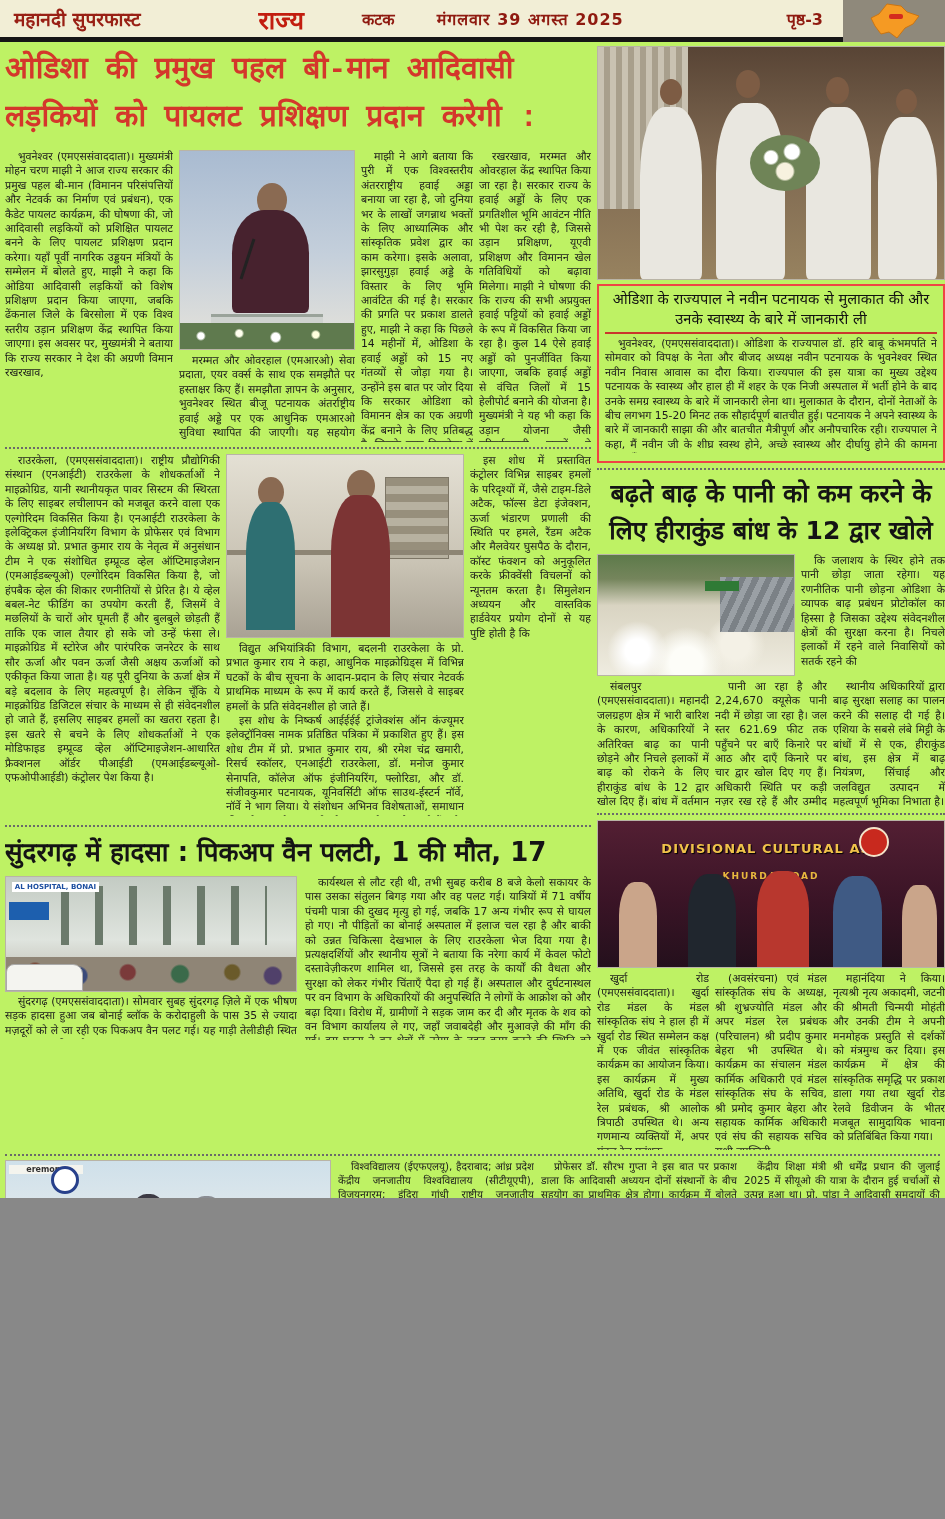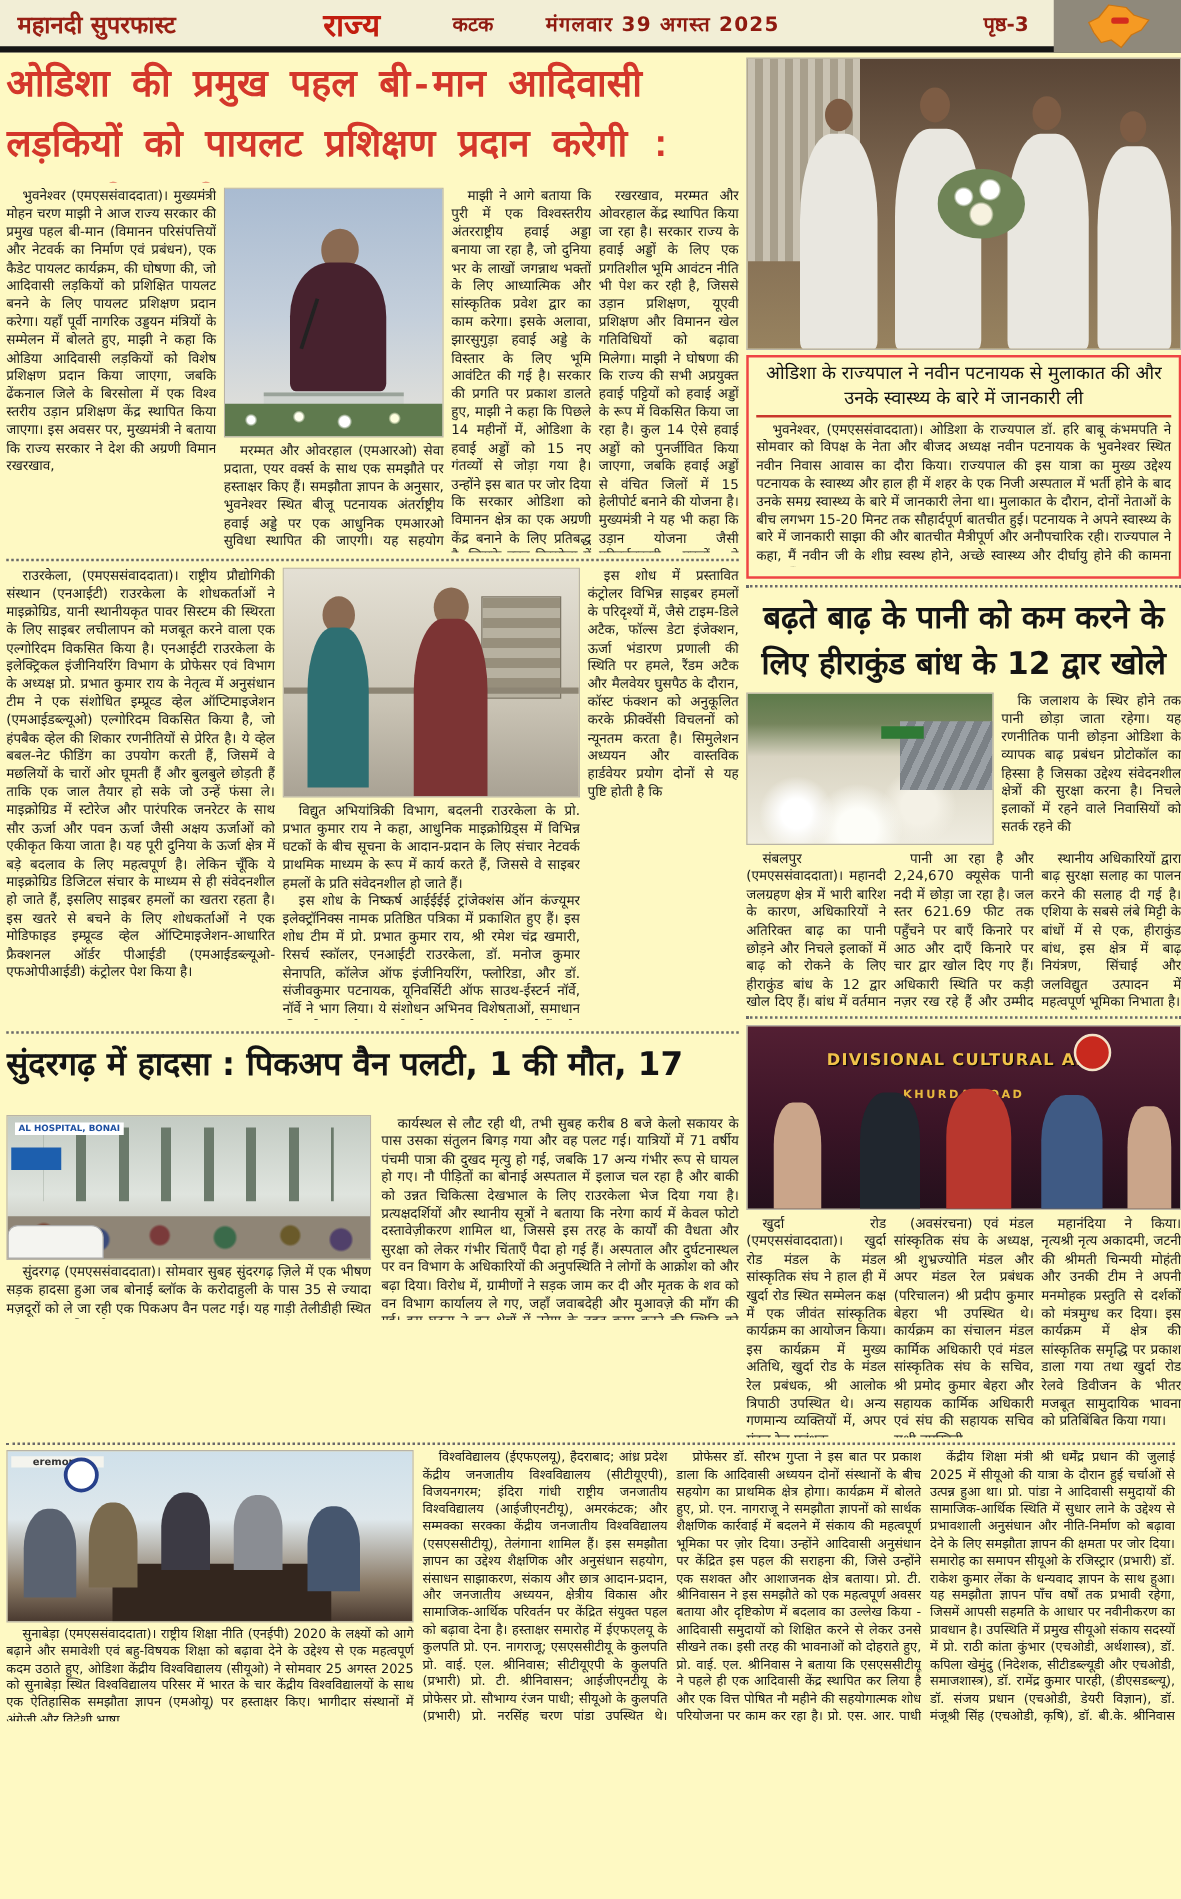--- a/index.html
+++ b/index.html
@@ -1,16 +1,16 @@
 <!DOCTYPE html>
 <html><head>
 <meta charset="utf-8">
 <style>
   html,body{margin:0;padding:0;background:#888;}
-  .page{position:relative;width:945px;height:1519px;overflow:hidden;background:#fef9c3;margin:0 auto;
+  .page{position:relative;width:945px;height:1198px;overflow:hidden;background:#bef264;margin:0 auto;
         font-family:"DejaVu Sans","Liberation Sans",sans-serif;color:#1a1a1a;}
   
   .masthead{position:relative;height:37px;background:#f2eed6;border-bottom:5px solid #161616;
             display:flex;align-items:center;color:#8f1a10;font-weight:700;}
   .mh-name{font-size:19px;margin-left:14px;color:#992015;}
   .mh-section{font-size:25px;margin-left:118px;color:#c21d0f;}
   .mh-city{font-size:16px;margin-left:58px;}
   .mh-date{font-size:16px;margin-left:42px;letter-spacing:1px;}
   .mh-page{font-size:16px;margin-left:auto;margin-right:122px;}
   .mh-map{position:absolute;right:0;top:0;width:102px;height:42px;background:#8f897b;z-index:5;
@@ -73,21 +73,21 @@
   .khur-h{font-size:26px;line-height:36px;text-align:center;height:75px;overflow:hidden;}
   .photo-khur{height:146px;background:linear-gradient(180deg,#531f33 0%,#3a1426 55%,#24101c 100%);}
   .pk-banner{position:absolute;left:0;top:14%;width:100%;text-align:center;color:#f0c24a;font-weight:700;
              font-size:13px;letter-spacing:1px;text-shadow:1px 1px 1px #000;}
   .pk-banner2{position:absolute;left:0;top:34%;width:100%;text-align:center;color:#e8b93e;font-weight:700;font-size:9px;letter-spacing:2px;}
   .pk-logo{position:absolute;right:16%;top:4%;width:26px;height:26px;border-radius:50%;background:#c8291e;border:2px solid #f3e3c8;}
   .pk-fig{position:absolute;bottom:0;border-radius:40% 40% 0 0;}
   .khur-cols{display:grid;grid-template-columns:1fr 1fr 1fr;gap:6px;height:178px;margin-top:4px;}
   
   .sund-h{font-size:26px;line-height:40px;height:44px;overflow:hidden;}
-  .sund-body{display:grid;grid-template-columns:292px 1fr;gap:8px;height:164px;margin-top:16px;}
+  .sund-body{display:grid;grid-template-columns:292px 1fr;gap:8px;height:164px;margin-top:0;}
   .photo-sund{height:114px;background:linear-gradient(180deg,#c3cbc3 0%,#dfe4de 55%,#b8b4a8 100%);}
   .ps-win{position:absolute;left:10%;top:8%;width:80%;height:52%;
       background:repeating-linear-gradient(90deg,transparent 0 26px,#6b7a6b 26px 34px);}
   .ps-sign{position:absolute;left:2%;top:4%;padding:1px 3px;background:#fff;color:#1d4fa0;font-size:7px;font-weight:700;}
   .ps-board{position:absolute;left:1%;top:22%;width:14%;height:16%;background:#1d5fae;}
   .ps-crowd{position:absolute;bottom:0;width:100%;height:30%;
       background:radial-gradient(circle at 10% 40%,#7a4a3a 7px,transparent 9px),radial-gradient(circle at 25% 55%,#3a4a7a 8px,transparent 10px),
       radial-gradient(circle at 42% 45%,#7a3a3a 7px,transparent 9px),radial-gradient(circle at 60% 50%,#3a6a4a 8px,transparent 10px),
       radial-gradient(circle at 78% 45%,#6a5a2a 7px,transparent 9px),radial-gradient(circle at 92% 55%,#50406a 8px,transparent 10px),#8f8576;}
   .ps-car{position:absolute;left:0;bottom:0;width:26%;height:22%;border-radius:8px 10px 0 0;background:#f4f4f0;border:1px solid #aaa;}

